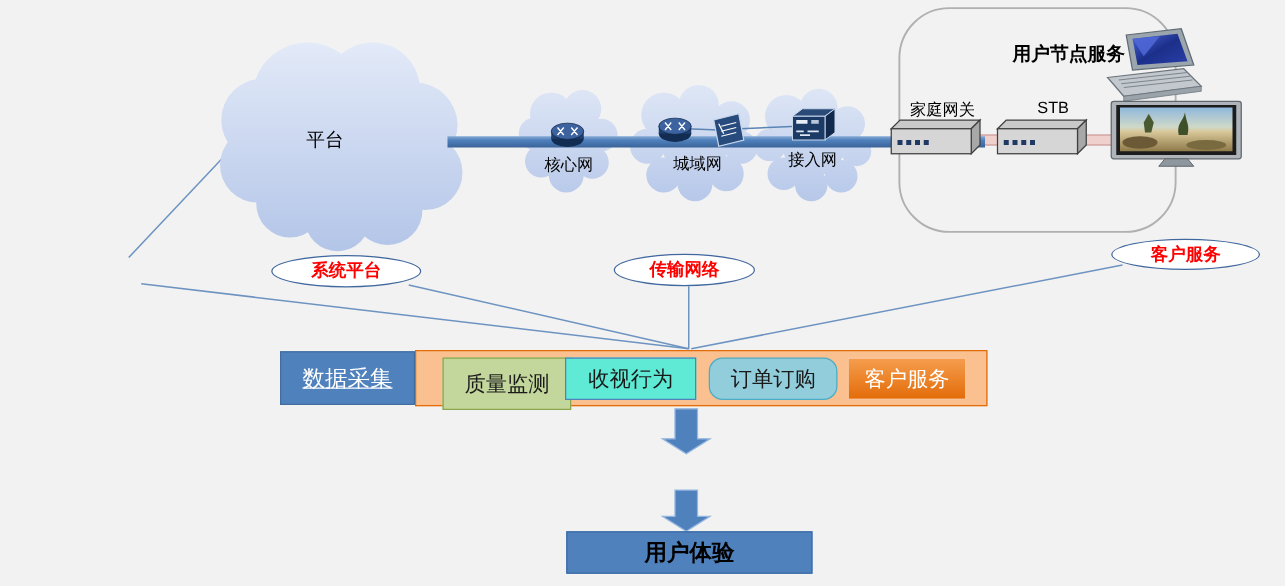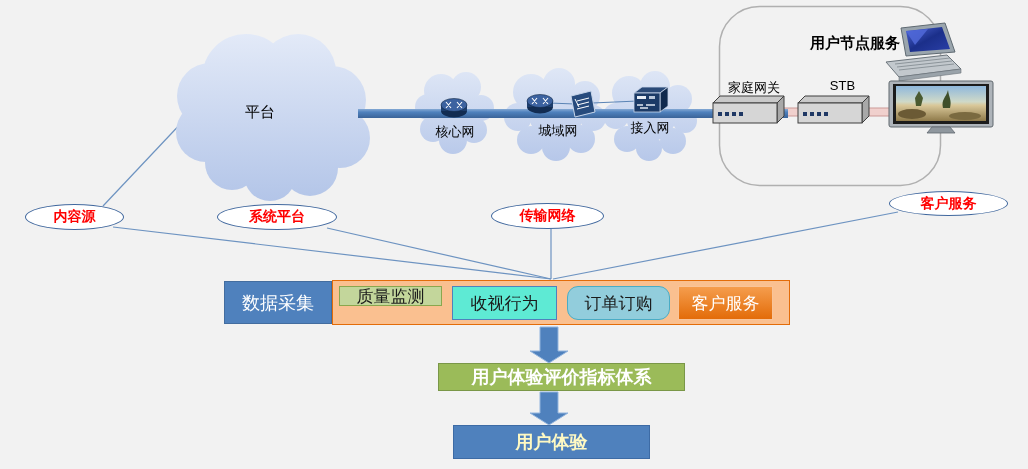--- a/index.html
+++ b/index.html
@@ -17,21 +17,21 @@
            color:#ff0000;font-weight:bold;font-size:14px;white-space:nowrap;}
   .boxtxt{position:absolute;display:flex;align-items:center;justify-content:center;white-space:nowrap;}
   .dc-label{background:#4f81bd;border:1px solid #436d9f;color:#fff;font-size:18px;}
   .orange-bar{position:absolute;background:#fac090;border:1.5px solid #e36c09;}
   .item{font-size:17px;color:#1a1a1a;}
   .it-green{background:#c3d69b;border:1.5px solid #8aa74e;}
   .it-bluegray{background:#5eead4;border:1.5px solid #4f81bd;}
   .it-cyan{background:#92cddc;border:1.5px solid #4aacc5;}
   .it-orange{background:linear-gradient(#f59d4d,#e36c09);border:1.5px solid #f9c499;color:#fff;}
   .green-bar{background:#9bbb59;border:1px solid #7a9748;color:#fff;font-size:18px;font-weight:bold;}
-  .blue-bar{background:#4f81bd;border:1px solid #3d6ba5;color:#fef9c3;font-size:18px;font-weight:bold;}
+  .blue-bar{background:#4f81bd;border:1px solid #3d6ba5;color:#000000;font-size:18px;font-weight:bold;}
 </style>
 </head>
 <body>
 
 <div class="stage">
 
   <svg class="bg" width="1028" height="469" viewBox="0 0 1028 469">
     <defs>
       <linearGradient id="gc1" gradientUnits="userSpaceOnUse" x1="0" y1="33" x2="0" y2="201">
         <stop offset="0" stop-color="#e3eaf8"></stop>
@@ -200,28 +200,26 @@
   </svg>
 
   <div class="lbl platform-lbl" style="left:210px;top:103px;width:100px;">平台</div>
   <div class="lbl cloud-lbl" style="left:425px;top:123px;width:60px;">核心网</div>
   <div class="lbl cloud-lbl" style="left:528px;top:122px;width:60px;">城域网</div>
   <div class="lbl cloud-lbl" style="left:620px;top:119px;width:60px;">接入网</div>
   <div class="lbl node-title" style="left:765px;top:34px;width:135px;text-align:right;">用户节点服务</div>
   <div class="lbl dev-lbl" style="left:708px;top:79px;width:72px;text-align:right;">家庭网关</div>
   <div class="lbl dev-lbl" style="left:820px;top:78px;width:45px;">STB</div>
 
-  <div class="callout" style="left:25px;top:204px;width:99px;height:26px;">内容源</div>
   <div class="callout" style="left:217px;top:204px;width:120px;height:26px;">系统平台</div>
   <div class="callout" style="left:491px;top:203px;width:113px;height:26px;">传输网络</div>
   <div class="callout" style="left:889px;top:191px;width:119px;height:25px;">客户服务</div>
 
   <div class="orange-bar" style="left:332px;top:280px;width:458px;height:45px;"></div>
-  <div class="boxtxt dc-label" style="left:224px;top:281px;width:108px;height:43px;">数据采集</div>
-  <div class="boxtxt item it-green" style="left:339px;top:286px;width:103px;height:20px;">质量监测</div>
+  <div class="boxtxt dc-label" style="left:224px;top:281px;width:108px;height:43px;text-decoration:underline;">数据采集</div>
+  <div class="boxtxt item it-green" style="left:354px;top:286px;width:103px;height:42px;">质量监测</div>
   <div class="boxtxt item it-bluegray" style="left:452px;top:286px;width:105px;height:34px;">收视行为</div>
   <div class="boxtxt item it-cyan" style="left:567px;top:286px;width:103px;height:34px;border-radius:11px;">订单订购</div>
   <div class="boxtxt item it-orange" style="left:678px;top:286px;width:95px;height:34px;">客户服务</div>
 
-  <div class="boxtxt green-bar" style="left:438px;top:363px;width:247px;height:28px;">用户体验评价指标体系</div>
   <div class="boxtxt blue-bar" style="left:453px;top:425px;width:197px;height:34px;">用户体验</div>
 
 </div>
 
 </body></html>

